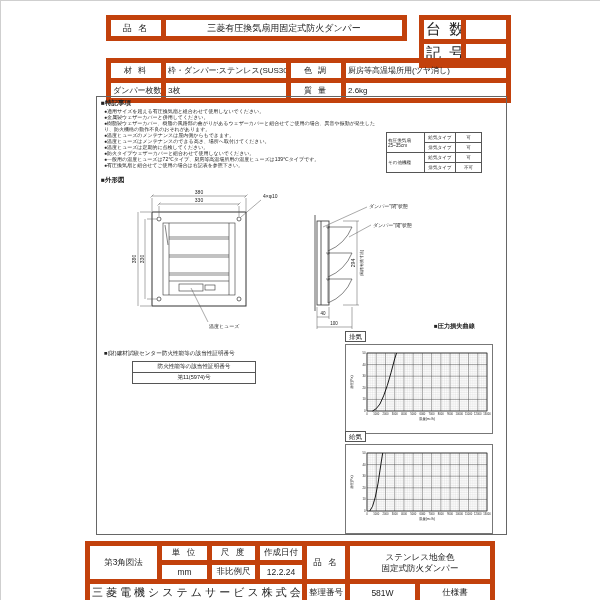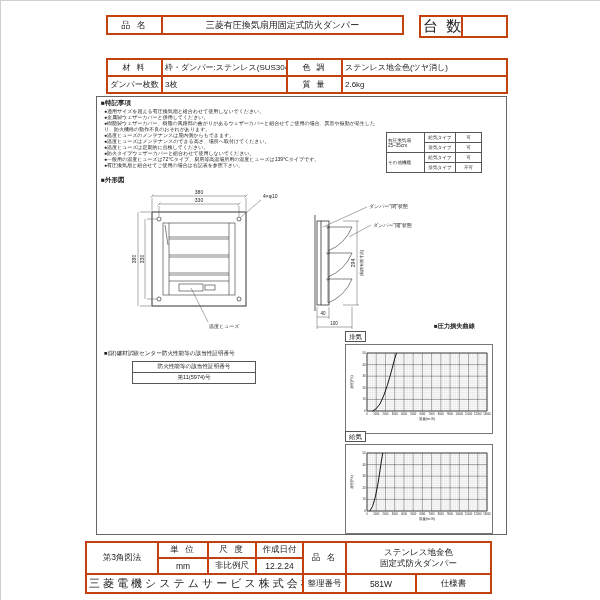--- a/index.html
+++ b/index.html
@@ -1,20 +1,20 @@
 <!DOCTYPE html>
 <html><head>
 <meta charset="utf-8">
 <style>
   html,body{margin:0;padding:0;background:#e8e8e8;}
   .sheet{position:relative;width:600px;height:600px;background:#ffffff;margin:0 auto;
          font-family:"Liberation Sans","DejaVu Sans",sans-serif;color:#222;overflow:hidden;
          border-left:1px solid #cfcfcf;border-top:1px solid #cfcfcf;}
   table{border-collapse:collapse;table-layout:fixed;}
-  td{border:2px solid #c2410c;padding:0 2px;overflow:hidden;white-space:nowrap;}
+  td{border:5px solid #c2410c;padding:0 2px;overflow:hidden;white-space:nowrap;}
   .abs{position:absolute;}
   
   .tbl-a{left:105px;top:14px;width:296px;font-size:9px;}
   .tbl-a td{height:16px;text-align:center;}
   .tbl-b{left:418px;top:14px;width:87px;font-size:15px;}
   .tbl-b td{height:16px;text-align:center;}
   .lbl{letter-spacing:2px;}
   
   .tbl-m{left:105px;top:57px;width:400px;font-size:8px;}
   .tbl-m td{height:15px;}
@@ -66,38 +66,42 @@
     </table>
 
   <table class="abs tbl-b">
     <colgroup>
         <col style="width:42px">
         <col style="width:45px">
       </colgroup>
     <tbody>
         <tr>
       <td class="lbl">台 数</td>
+      <td></td>
+    </tr>
+    <tr>
+      <td class="lbl">記 号</td>
       <td></td>
     </tr>
   </tbody>
     </table>
 
   <table class="abs tbl-m">
     <colgroup>
         <col style="width:55px">
         <col style="width:125px">
         <col style="width:55px">
         <col style="width:165px">
       </colgroup>
     <tbody>
         <tr>
       <td class="c lbl">材 料</td>
       <td>枠・ダンパー:ステンレス(SUS304)</td>
       <td class="c lbl">色 調</td>
-      <td>ステンレス地金色(ツヤ消し)</td>
+      <td>厨房等高温場所用(ツヤ消し)</td>
     </tr>
     <tr>
       <td class="c">ダンパー枚数</td>
       <td>3枚</td>
       <td class="c lbl">質 量</td>
       <td>2.6kg</td>
     </tr>
   </tbody>
     </table>
 

